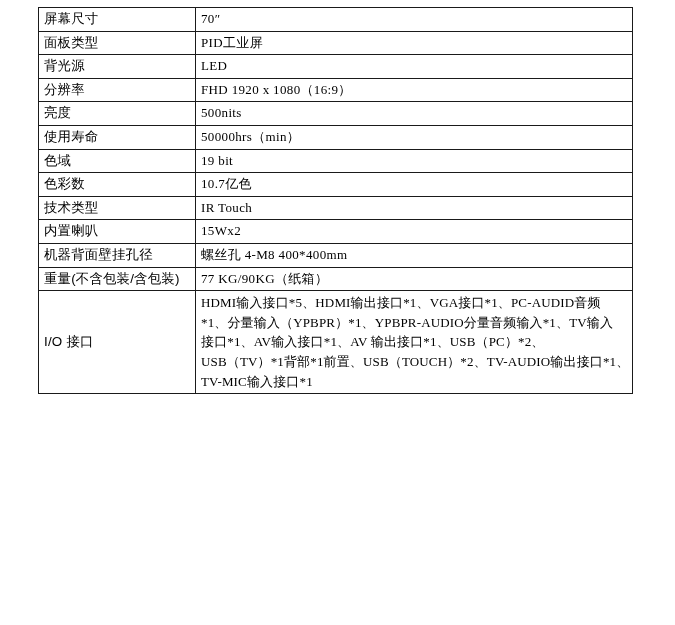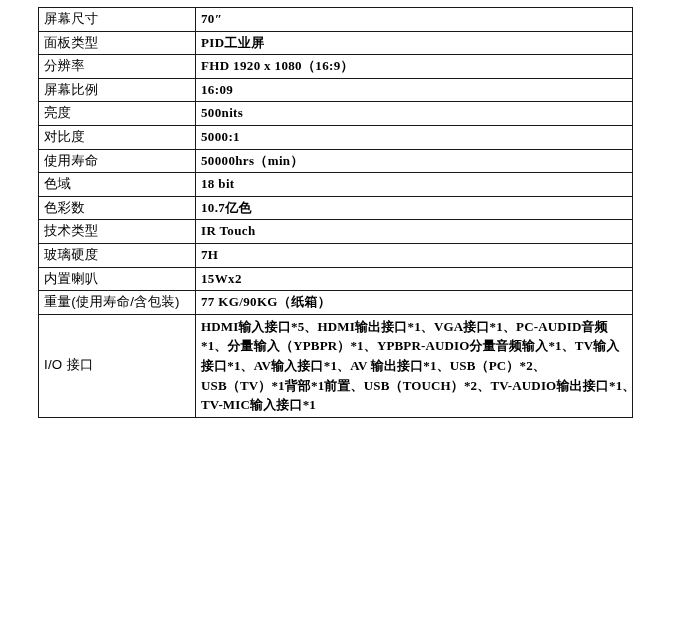--- a/index.html
+++ b/index.html
@@ -47,21 +47,20 @@
   }
   table.spec td.label {
     font-family: "Liberation Sans", "DejaVu Sans", sans-serif;
     font-size: 13.4px;
     letter-spacing: 0.2px;
   }
   table.spec td.value {
     font-family: "Liberation Serif", "DejaVu Serif", serif;
     font-size: 13px;
     letter-spacing: 0.35px;
-    font-weight: bold;
   }
   table.spec tr.io-row td {
     vertical-align: middle;
     white-space: normal;
   }
   table.spec tr.io-row td.label {
     height: 99px;
   }
   table.spec tr.io-row td.value {
     line-height: 19.6px;
@@ -85,61 +84,57 @@
     <tbody id="spec-body">
         <tr>
           <td class="label">屏幕尺寸</td>
           <td class="value">70″</td>
         </tr>
         <tr>
           <td class="label">面板类型</td>
           <td class="value">PID工业屏</td>
         </tr>
         <tr>
+          <td class="label">背光源</td>
+          <td class="value">LED</td>
+        </tr>
+        <tr>
           <td class="label">分辨率</td>
           <td class="value">FHD 1920 x 1080（16:9）</td>
         </tr>
         <tr>
-          <td class="label">屏幕比例</td>
-          <td class="value">16:09</td>
-        </tr>
-        <tr>
           <td class="label">亮度</td>
           <td class="value">500nits</td>
-        </tr>
-        <tr>
-          <td class="label">对比度</td>
-          <td class="value">5000:1</td>
         </tr>
         <tr>
           <td class="label">使用寿命</td>
           <td class="value">50000hrs（min）</td>
         </tr>
         <tr>
           <td class="label">色域</td>
-          <td class="value">18 bit</td>
+          <td class="value">19 bit</td>
         </tr>
         <tr>
           <td class="label">色彩数</td>
           <td class="value">10.7亿色</td>
         </tr>
         <tr>
           <td class="label">技术类型</td>
           <td class="value">IR Touch</td>
         </tr>
         <tr>
-          <td class="label">玻璃硬度</td>
-          <td class="value">7H</td>
-        </tr>
-        <tr>
           <td class="label">内置喇叭</td>
           <td class="value">15Wx2</td>
         </tr>
         <tr>
-          <td class="label">重量(使用寿命/含包装)</td>
+          <td class="label">机器背面壁挂孔径</td>
+          <td class="value">螺丝孔 4-M8 400*400mm</td>
+        </tr>
+        <tr>
+          <td class="label">重量(不含包装/含包装)</td>
           <td class="value">77 KG/90KG（纸箱）</td>
         </tr>
         <tr class="io-row">
           <td class="label">I/O 接口</td>
           <td class="value">
             <span class="io-line">HDMI输入接口*5、HDMI输出接口*1、VGA接口*1、PC-AUDID音频</span>
             <span class="io-line">*1、分量输入（YPBPR）*1、YPBPR-AUDIO分量音频输入*1、TV输入</span>
             <span class="io-line">接口*1、AV输入接口*1、AV 输出接口*1、USB（PC）*2、</span>
             <span class="io-line">USB（TV）*1背部*1前置、USB（TOUCH）*2、TV-AUDIO输出接口*1、</span>
             <span class="io-line">TV-MIC输入接口*1</span>

